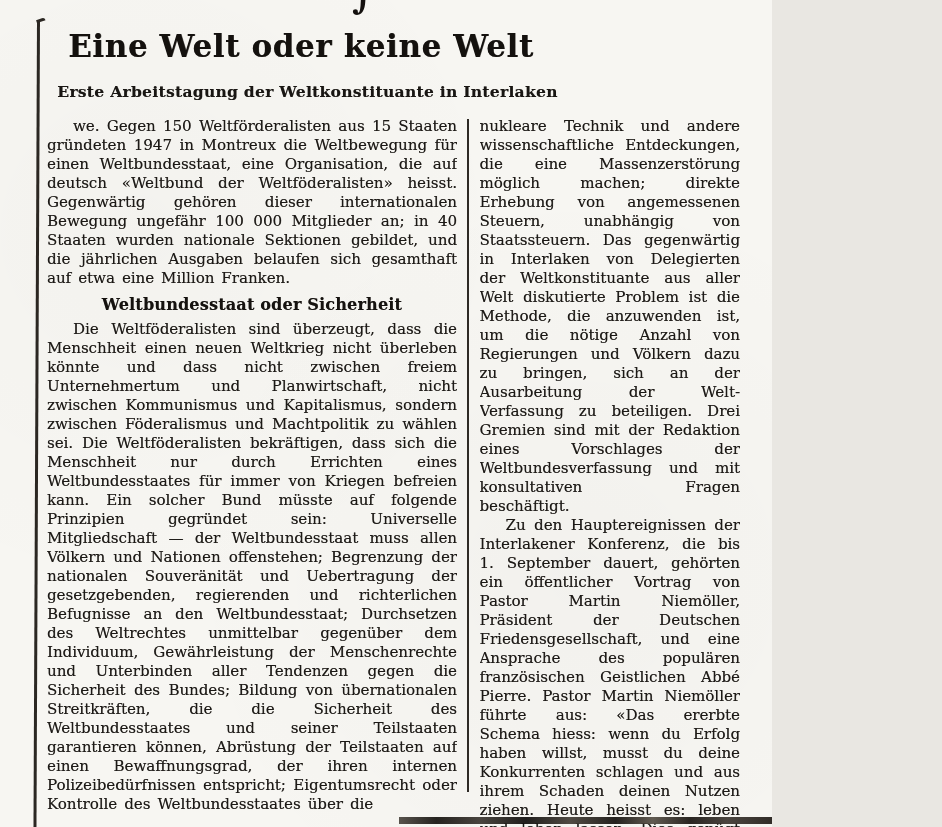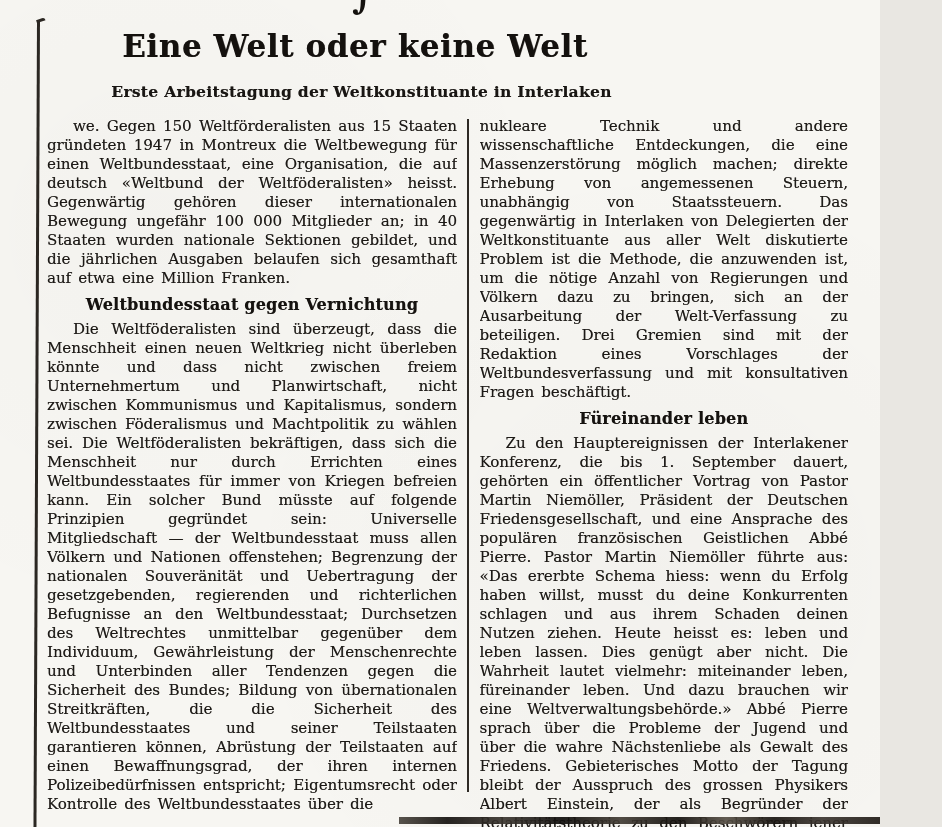--- a/index.html
+++ b/index.html
@@ -1,17 +1,17 @@
 <!DOCTYPE html>
 <html><head>
 <meta charset="utf-8">
 <style>
   html,body { margin:0; padding:0; background:#e9e7e2; }
   .page {
-    position:relative; width:880px; height:827px; overflow:hidden;
+    position:relative; width:772px; height:827px; overflow:hidden;
     background:
       radial-gradient(circle at 18% 28%, rgba(0,0,0,0.015), transparent 45%),
       radial-gradient(circle at 75% 70%, rgba(0,0,0,0.018), transparent 50%),
       #f7f6f2;
     color:#1c1916;
     font-family:"DejaVu Serif","Liberation Serif",serif;
   }
   .left-rule {
     position:absolute; left:37px; top:20px; bottom:-2px; width:2.5px;
     background:#2b2722; transform:rotate(0.25deg); transform-origin:top center;
@@ -73,29 +73,28 @@
   <div class="left-rule"></div>
 
   <h1 class="title">Eine Welt oder keine Welt</h1>
 
   <h2 class="subtitle">Erste Arbeitstagung der Weltkonstituante in Interlaken</h2>
 
   <div class="columns">
 
     <div class="col left">
       <p class="indent">we. Gegen 150 Weltförderalisten aus 15 Staaten gründeten 1947 in Montreux die Weltbewegung für einen Weltbundesstaat, eine Organisation, die auf deutsch «Weltbund der Weltföderalisten» heisst. Gegenwärtig gehören dieser internationalen Bewegung ungefähr 100 000 Mitglieder an; in 40 Staaten wurden nationale Sektionen gebildet, und die jährlichen Ausgaben belaufen sich gesamthaft auf etwa eine Million Franken.</p>
-      <h3 class="colhead">Weltbundesstaat gegen Vernichtung</h3>
+      <h3 class="colhead">Weltbundesstaat oder Sicherheit</h3>
       <p class="indent">Die Weltföderalisten sind überzeugt, dass die Menschheit einen neuen Weltkrieg nicht überleben könnte und dass nicht zwischen freiem Unternehmertum und Planwirtschaft, nicht zwischen Kommunismus und Kapitalismus, sondern zwischen Föderalismus und Machtpolitik zu wählen sei. Die Weltföderalisten bekräftigen, dass sich die Menschheit nur durch Errichten eines Weltbundesstaates für immer von Kriegen befreien kann. Ein solcher Bund müsste auf folgende Prinzipien gegründet sein: Universelle Mitgliedschaft — der Weltbundesstaat muss allen Völkern und Nationen offenstehen; Begrenzung der nationalen Souveränität und Uebertragung der gesetzgebenden, regierenden und richterlichen Befugnisse an den Weltbundesstaat; Durchsetzen des Weltrechtes unmittelbar gegenüber dem Individuum, Gewährleistung der Menschenrechte und Unterbinden aller Tendenzen gegen die Sicherheit des Bundes; Bildung von übernationalen Streitkräften, die die Sicherheit des Weltbundesstaates und seiner Teilstaaten garantieren können, Abrüstung der Teilstaaten auf einen Bewaffnungsgrad, der ihren internen Polizeibedürfnissen entspricht; Eigentumsrecht oder Kontrolle des Weltbundesstaates über die</p>
     </div>
 
     <div class="divider"></div>
 
     <div class="col right">
       <p>nukleare Technik und andere wissenschaftliche Entdeckungen, die eine Massenzerstörung möglich machen; direkte Erhebung von angemessenen Steuern, unabhängig von Staatssteuern. Das gegenwärtig in Interlaken von Delegierten der Weltkonstituante aus aller Welt diskutierte Problem ist die Methode, die anzuwenden ist, um die nötige Anzahl von Regierungen und Völkern dazu zu bringen, sich an der Ausarbeitung der Welt-Verfassung zu beteiligen. Drei Gremien sind mit der Redaktion eines Vorschlages der Weltbundesverfassung und mit konsultativen Fragen beschäftigt.</p>
-      <h3 class="colhead">Füreinander leben</h3>
       <p class="indent">Zu den Hauptereignissen der Interlakener Konferenz, die bis 1. September dauert, gehörten ein öffentlicher Vortrag von Pastor Martin Niemöller, Präsident der Deutschen Friedensgesellschaft, und eine Ansprache des populären französischen Geistlichen Abbé Pierre. Pastor Martin Niemöller führte aus: «Das ererbte Schema hiess: wenn du Erfolg haben willst, musst du deine Konkurrenten schlagen und aus ihrem Schaden deinen Nutzen ziehen. Heute heisst es: leben und leben lassen. Dies genügt aber nicht. Die Wahrheit lautet vielmehr: miteinander leben, füreinander leben. Und dazu brauchen wir eine Weltverwaltungsbehörde.» Abbé Pierre sprach über die Probleme der Jugend und über die wahre Nächstenliebe als Gewalt des Friedens. Gebieterisches Motto der Tagung bleibt der Ausspruch des grossen Physikers Albert Einstein, der als Begründer der Relativitätstheorie zu den Beschwörern jener Geister gehören, die heute die Menschheit bedrohen: «One world or no world — eine Welt oder keine Welt.»</p>
     </div>
 
   </div>
 
   <div class="bottom-bar"></div>
 
 </div>
 
 </body></html>

